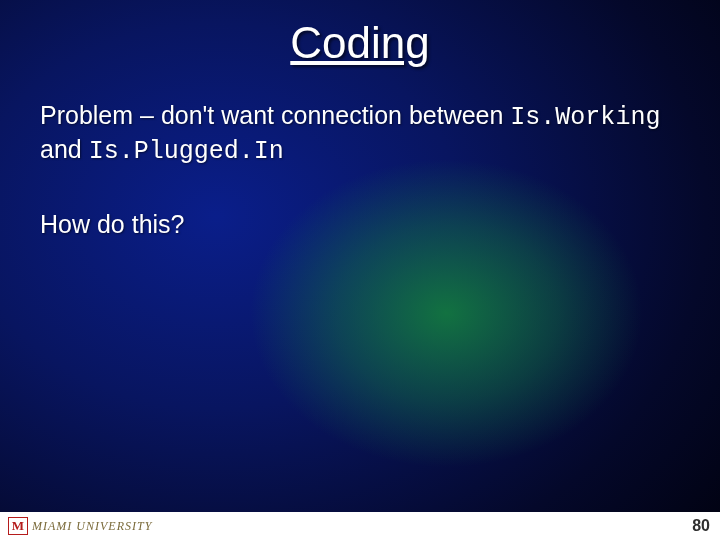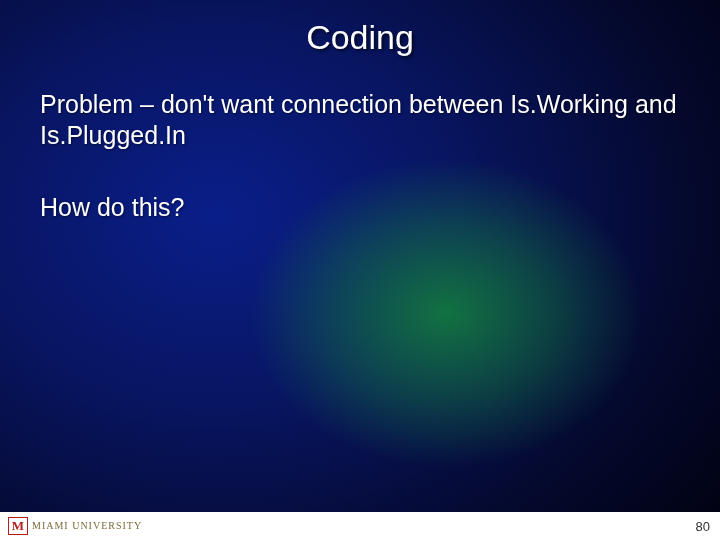--- a/index.html
+++ b/index.html
@@ -13,34 +13,35 @@
     height: 540px;
     background:
       radial-gradient(ellipse 280px 220px at 62% 58%, rgba(20,130,60,0.85) 0%, rgba(20,130,60,0.4) 40%, rgba(20,130,60,0) 70%),
       radial-gradient(ellipse 700px 550px at 30% 40%, #0a1e8a 0%, #081560 35%, #04082a 70%, #000008 100%);
     color: #ffffff;
     position: relative;
     padding: 18px 40px 0 40px;
   }
   .title {
     text-align: center;
-    font-size: 34px;
+    font-size: 44px;
     font-weight: 400;
     margin-bottom: 32px;
     text-shadow: 2px 2px 3px rgba(0,0,0,0.6);
+    text-decoration: underline;
   }
   .body {
     font-size: 25px;
     line-height: 1.22;
     text-shadow: 1px 1px 2px rgba(0,0,0,0.5);
   }
   .para { margin-bottom: 42px; }
   .para.last { margin-bottom: 0; }
   .mono {
-    font-family: Liberation Sans, sans-serif;
+    font-family: Liberation Mono, monospace;
     letter-spacing: 0px;
   }
   .footer {
     position: absolute;
     left: 0;
     right: 0;
     bottom: 0;
     height: 28px;
     background: #ffffff;
     color: #000000;
@@ -62,28 +63,30 @@
     align-items: center;
     justify-content: center;
     font-family: Georgia, 'Times New Roman', serif;
     font-weight: bold;
     font-size: 13px;
     color: #b51c1c;
     background: #fff;
   }
   .logo-text {
     font-family: Georgia, 'Times New Roman', serif;
-    font-size: 10px;
+    font-size: 12px;
     color: #7a6a3a;
     letter-spacing: 1px;
     line-height: 1;
+    font-style: italic;
   }
   .page-num {
-    font-size: 13px;
+    font-size: 16px;
     color: #303030;
+    font-weight: bold;
   }
 </style>
 </head>
 <body>
 
 <div class="slide">
 
   <h1 class="title">Coding</h1>
 
   <div class="body">

